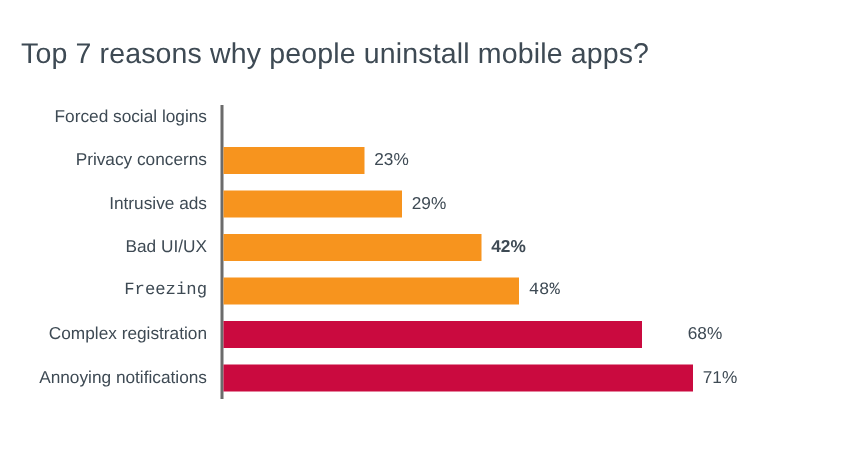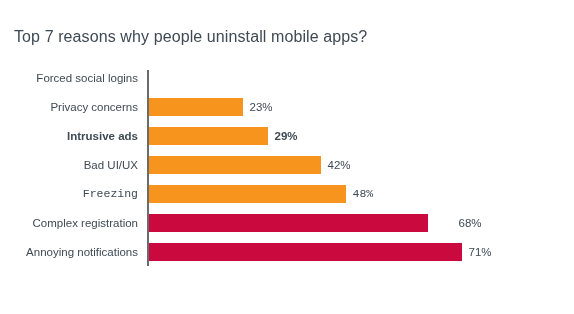--- a/index.html
+++ b/index.html
@@ -20,21 +20,21 @@
     position: absolute;
     inset: 0;
     width: 574px;
     height: 314px;
   }
 
   #chart-title {
     position: absolute;
     left: 14px;
     top: 28px;
-    font-size: 16px;
+    font-size: 19px;
     line-height: 18px;
     font-weight: 400;
     color: #3e4a54;
     white-space: nowrap;
     letter-spacing: 0.1px;
   }
 
   #plot-area {
     position: absolute;
     left: 0;
@@ -121,33 +121,33 @@
     </div>
 
     <div class="bar-row" style="top:29px;">
       <div class="bar-label">Privacy concerns</div>
       <div class="bar-track">
         <div class="bar-rect" style="width:94px;background:#f7941e;"></div>
         <div class="bar-value" style="left:94px;">23%</div>
       </div>
     </div>
 
-    <div class="bar-row" style="top:58px;font-weight:bold;">
+    <div class="bar-row" style="top:58px;">
       <div class="bar-label">Intrusive ads</div>
       <div class="bar-track">
         <div class="bar-rect" style="width:119px;background:#f7941e;"></div>
         <div class="bar-value" style="left:119px;">29%</div>
       </div>
     </div>
 
     <div class="bar-row" style="top:87px;">
       <div class="bar-label">Bad UI/UX</div>
       <div class="bar-track">
         <div class="bar-rect" style="width:172px;background:#f7941e;"></div>
-        <div class="bar-value" style="left:172px;">42%</div>
+        <div class="bar-value" style="left:172px;font-weight:bold;">42%</div>
       </div>
     </div>
 
     <div class="bar-row" style="top:116px;font-family:Liberation Mono, monospace;">
       <div class="bar-label">Freezing</div>
       <div class="bar-track">
         <div class="bar-rect" style="width:197px;background:#f7941e;"></div>
         <div class="bar-value" style="left:197px;">48%</div>
       </div>
     </div>

